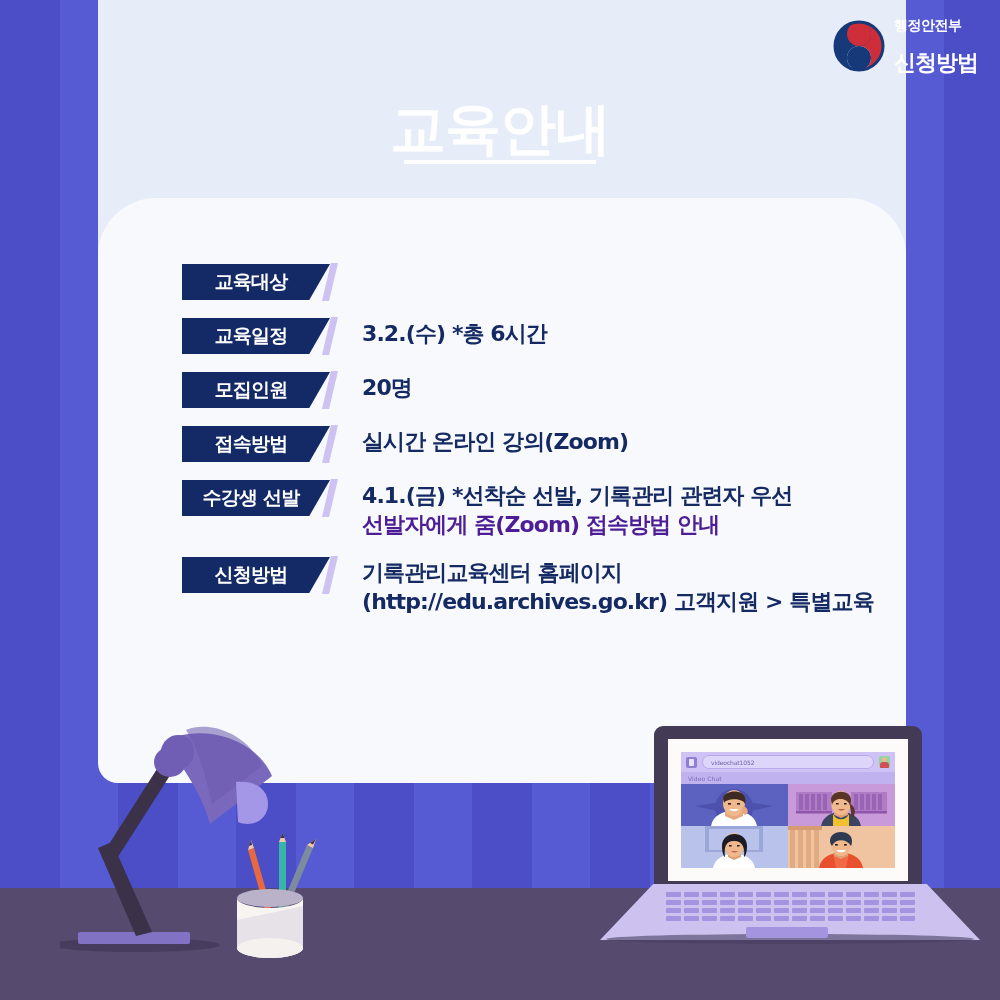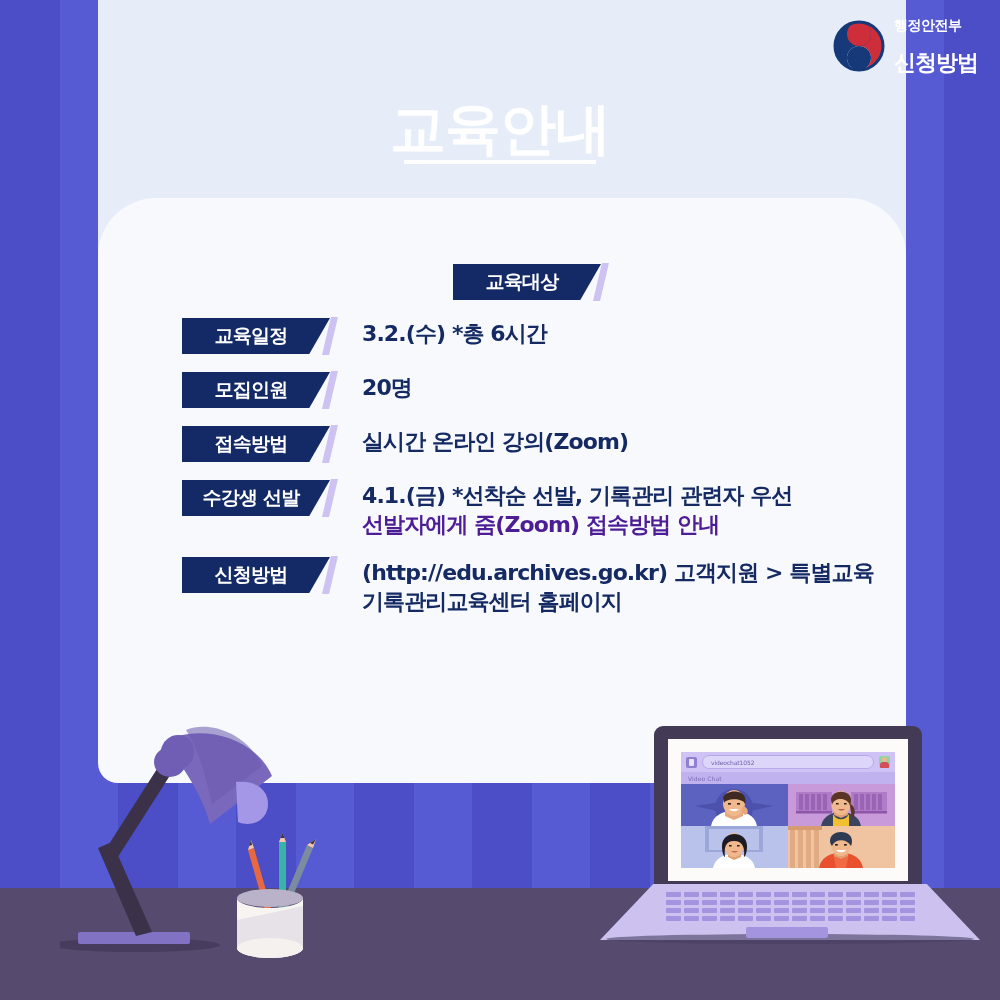--- a/index.html
+++ b/index.html
@@ -123,21 +123,20 @@
   .rows {
     position: absolute;
     left: 84px;
     top: 66px;
     width: 700px;
   }
   .row {
     display: flex;
     align-items: flex-start;
     margin-bottom: 18px;
-    justify-content: center;
   }
   .row:last-child { margin-bottom: 12px; }
 
   .tag-wrap {
     position: relative;
     flex: 0 0 auto;
     width: 158px;
     height: 36px;
   }
   .tag {
@@ -450,22 +449,22 @@
       </div>
 
       <div class="row">
         <div class="tag-wrap">
           <div class="tag">
             <span class="tag-label">신청방법</span>
           </div>
           <div class="slash"></div>
         </div>
         <div class="values">
+          <div class="value-line">기록관리교육센터 홈페이지</div>
           <div class="value-line">(http://edu.archives.go.kr) 고객지원 &gt; 특별교육</div>
-          <div class="value-line">기록관리교육센터 홈페이지</div>
         </div>
       </div>
 
     </div>
   </div>
 
   <svg class="lamp" viewBox="0 0 270 260">
     <ellipse cx="75" cy="245" rx="85" ry="7" fill="#483c5e"></ellipse>
     <rect x="18" y="232" width="112" height="12" rx="2" fill="#8172c4"></rect>
     <path d="M76 236 L38 148 L52 142 L92 232 Z" fill="#3b3148"></path>

